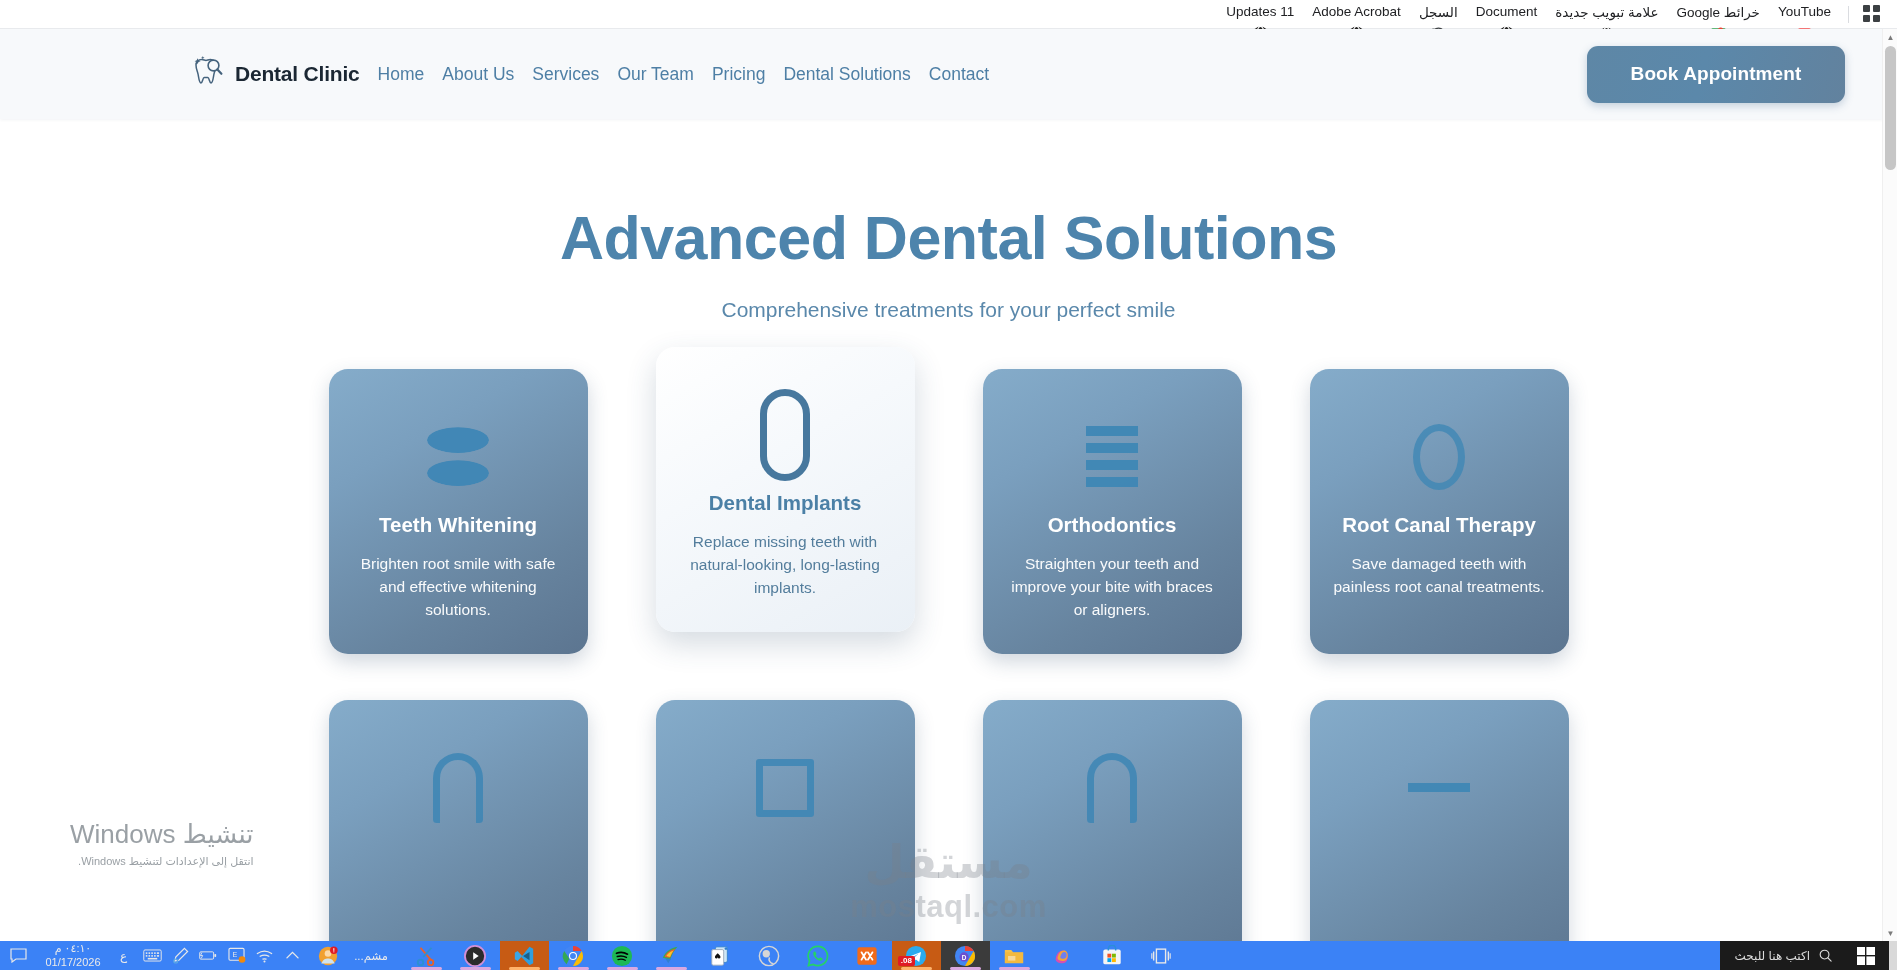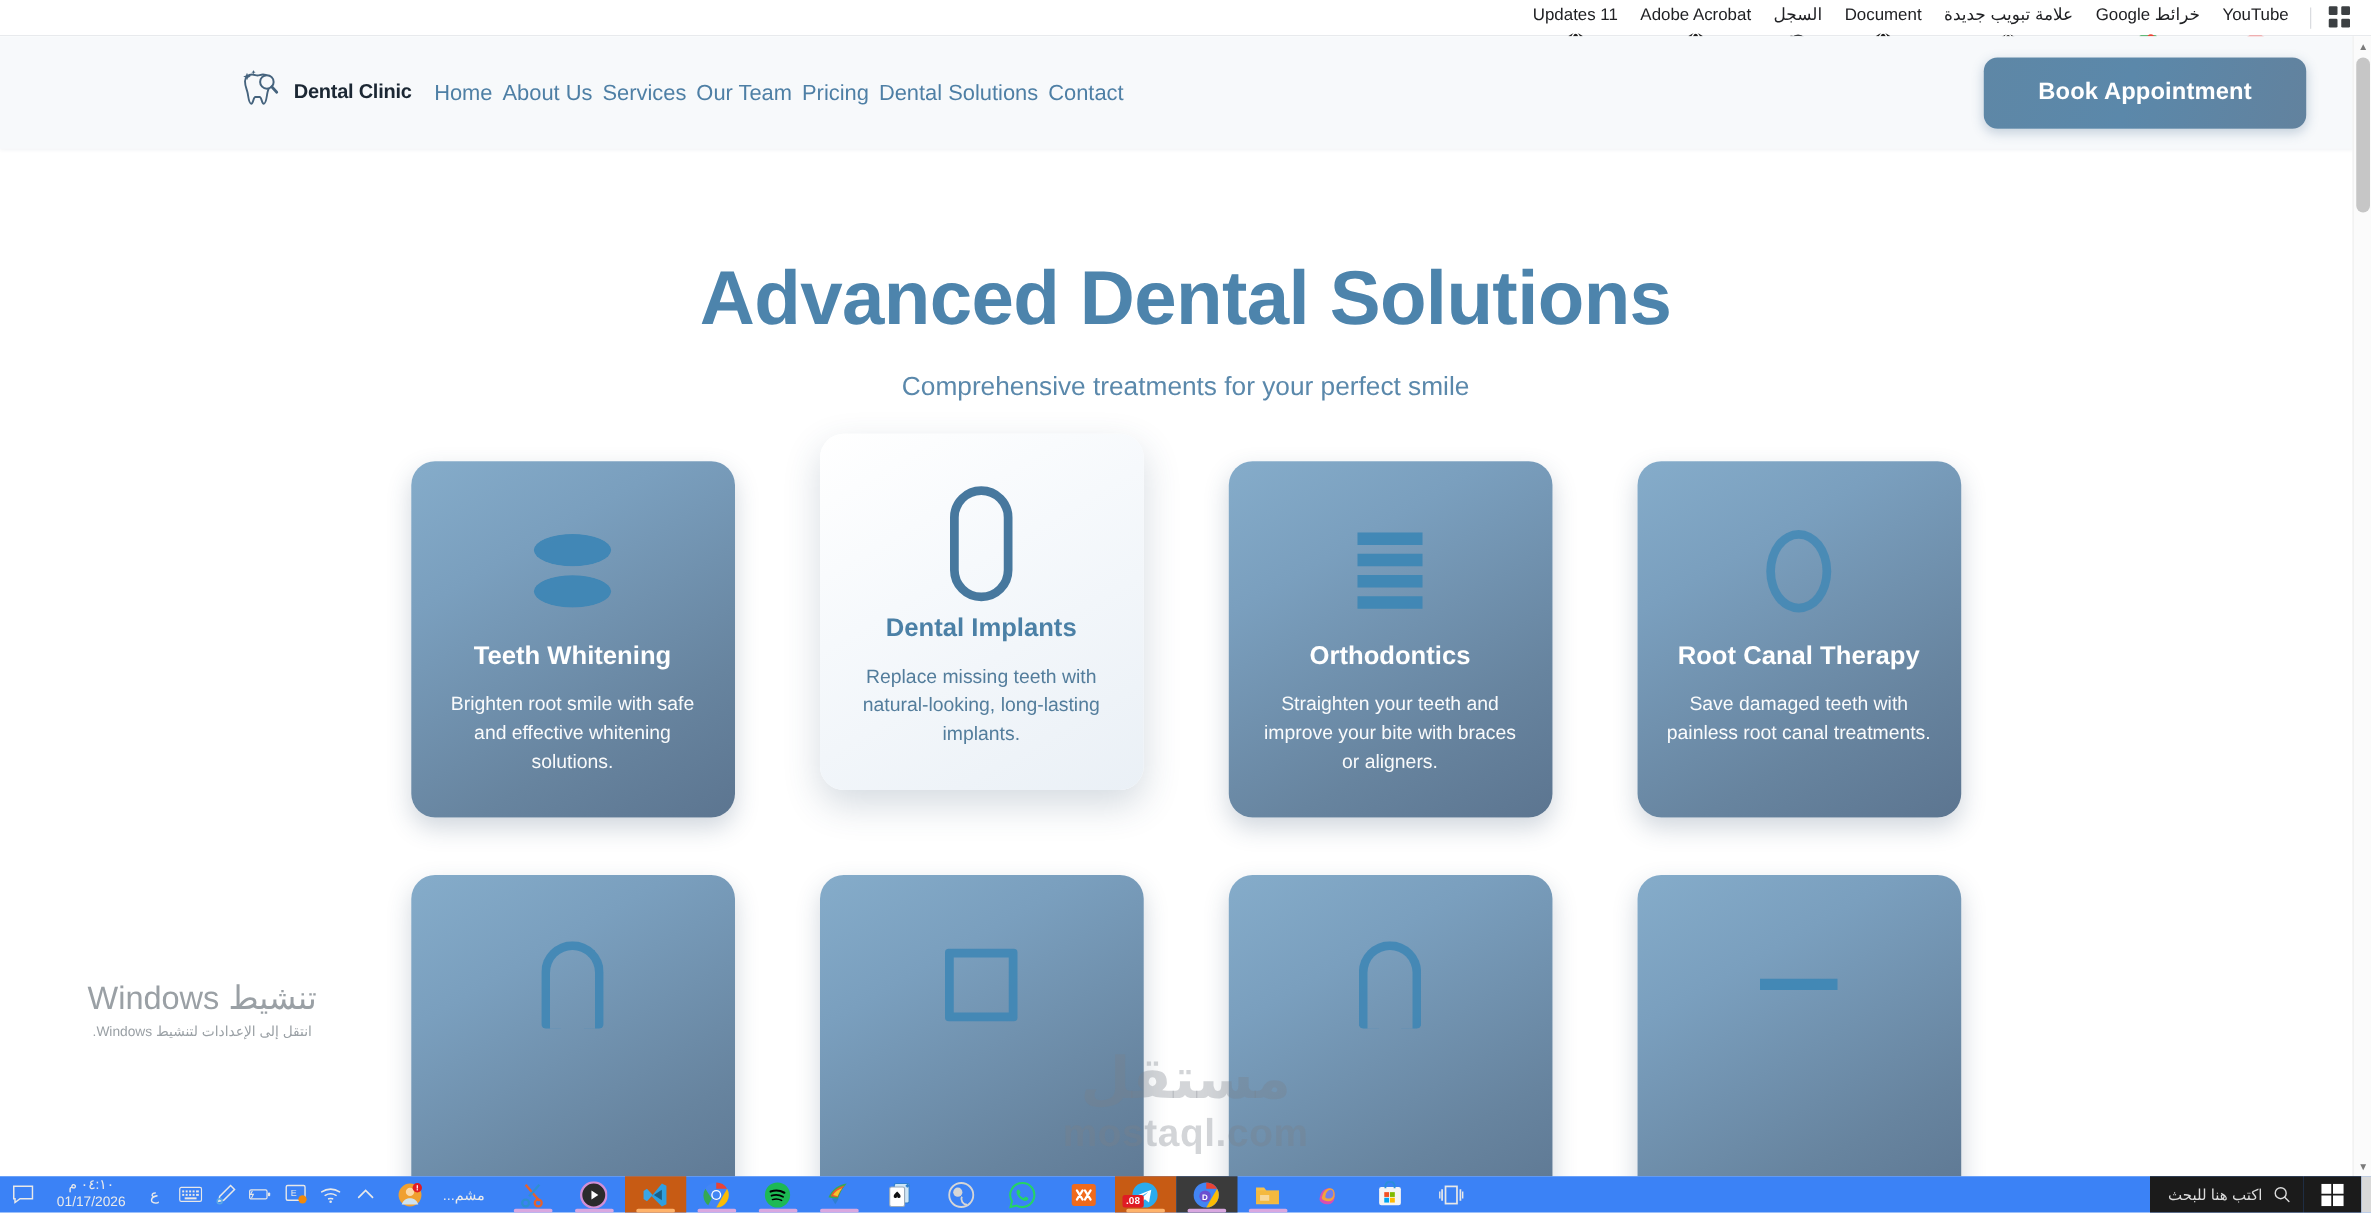--- a/index.html
+++ b/index.html
@@ -49,24 +49,24 @@
     position: relative;
     width: 1883px; height: 90px;
     background: #f7f9fb;
     display: flex; align-items: center;
     padding: 0 38px 0 190px;
     box-shadow: 0 1px 3px rgba(20,50,80,.06);
   }
   .brand { display: flex; align-items: center; gap: 11px; flex: 0 0 auto; }
   .brand-logo { width: 34px; height: 38px; display: block; }
   .brand-name {
-    font-size: 16px; font-weight: 600; color: #1b2733; letter-spacing: -.2px;
+    font-size: 21px; font-weight: 600; color: #1b2733; letter-spacing: -.2px;
     white-space: nowrap;
   }
-  .main-nav { display: flex; align-items: center; gap: 8px; margin-left: 18px; }
+  .main-nav { display: flex; align-items: center; gap: 18px; margin-left: 18px; }
   .nav-link {
     font-size: 17.5px; color: #4e7fa5; text-decoration: none; white-space: nowrap;
     cursor: pointer;
   }
   .book-btn {
     margin-left: auto;
     width: 258px; height: 57px;
     border: none; border-radius: 11px;
     background: linear-gradient(105deg, #5e87a6 0%, #5b88aa 45%, #62829e 100%);
     color: #fff; font-size: 19px; font-weight: 700;
@@ -155,23 +155,23 @@
   .icon-arch {
     width: 50px; height: 74px; border: 7px solid #3d86b5; opacity: .85;
     border-radius: 26px 26px 4px 4px; border-bottom: none; height: 70px;
   }
   .icon-dash {
     width: 62px; height: 9px; background: #3d86b5; opacity: .9;
   }
 
   
   .activation-watermark {
-    position: absolute; left: 70px; top: 754px;
+    position: absolute; left: 70px; top: 790px;
     color: #8e9296; pointer-events: none; z-index: 5;
-    text-align: center;
+    text-align: right;
   }
   .aw-title { font-size: 26px; font-weight: 400; color: #9aa0a5; direction: rtl; }
   .aw-sub   { font-size: 11px; color: #9aa0a5; margin-top: 5px; direction: rtl; }
 
   
   .site-watermark {
     position: absolute; left: 50%; top: 810px; transform: translateX(-50%);
     text-align: center; pointer-events: none; z-index: 6; color: rgba(120,128,136,.33);
   }
   .wm-ar { font-size: 46px; font-weight: 700; direction: rtl; line-height: 1; }

